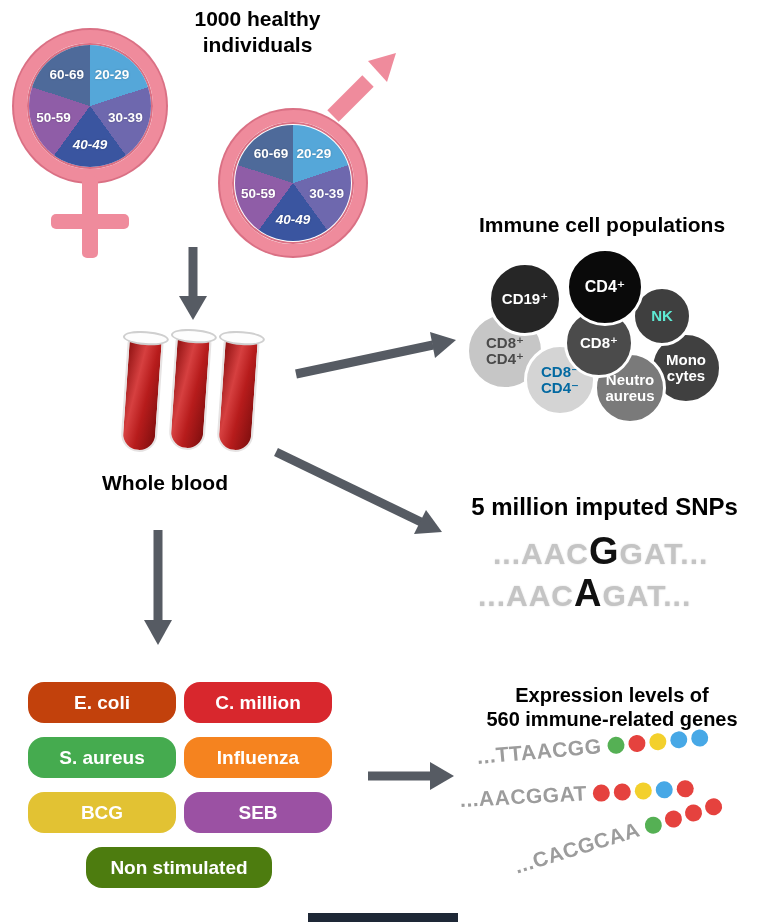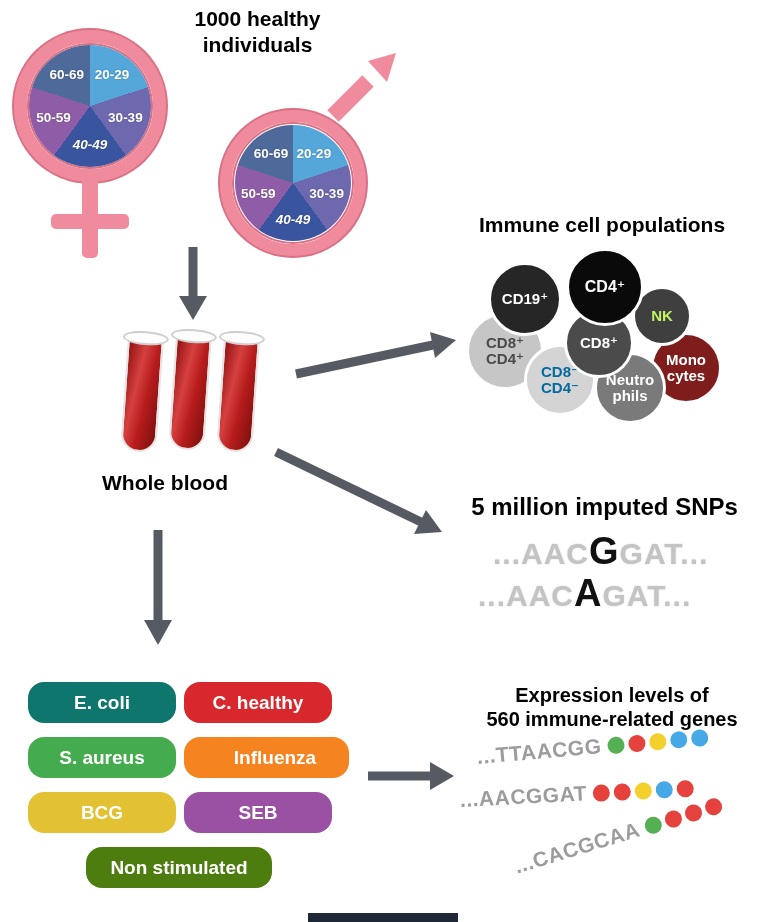--- a/index.html
+++ b/index.html
@@ -61,21 +61,21 @@
   .snpline{position:absolute;font-weight:bold;font-size:30px;letter-spacing:1px;white-space:nowrap;}
   .l1{left:493px;top:530px;} .l2{left:478px;top:572px;}
   .dim{color:#c4c4c4;text-shadow:0 0 2px #d9d9d9;}
   .variant{color:#111;font-size:38px;font-weight:bold;}
 
   
   .stimuli{position:absolute;left:24px;top:676px;width:322px;height:220px;}
   .stim{position:absolute;width:148px;height:41px;border-radius:16px;color:#fff;font-weight:bold;
         font-size:19px;display:flex;align-items:center;justify-content:center;white-space:nowrap;}
   .s0{left:4px;top:6px;} .s1{left:160px;top:6px;}
-  .s2{left:4px;top:61px;} .s3{left:160px;top:61px;padding-left:17px;}
+  .s2{left:4px;top:61px;} .s3{left:160px;top:61px;}
   .s4{left:4px;top:116px;} .s5{left:160px;top:116px;}
   .s6{left:62px;top:171px;width:186px;}
 
   
   .reads{position:absolute;left:455px;top:730px;width:312px;height:185px;}
   .read{position:absolute;display:flex;align-items:center;transform-origin:left center;
         font-weight:bold;font-size:21px;color:#9c9c9c;letter-spacing:.5px;white-space:nowrap;}
   .r0{left:22px;top:15px;transform:rotate(-5deg);}
   .r1{left:5px;top:58px;transform:rotate(-3deg);}
   .r2{left:60px;top:125px;transform:rotate(-17deg);}
@@ -152,37 +152,37 @@
     </div>
   </div>
   <div class="h h-blood">Whole blood</div>
 
   <div class="h h-cells">Immune cell populations</div>
   <div class="cells">
     <div class="cell c4" style="background-color: rgb(198, 198, 198); color: rgb(74, 74, 74);">CD8⁺
 CD4⁺</div>
     <div class="cell c6" style="background-color: rgb(212, 212, 212); color: #0369a1;">CD8⁻
 CD4⁻</div>
-    <div class="cell c5" style="background-color: #7f1d1d; color: rgb(255, 255, 255);">Mono
+    <div class="cell c5" style="background-color: #404040; color: rgb(255, 255, 255);">Mono
 cytes</div>
     <div class="cell c7" style="background-color: rgb(122, 122, 122); color: rgb(255, 255, 255);">Neutro
-phils</div>
-    <div class="cell c2" style="background-color: rgb(63, 63, 63); color: #bef264;">NK</div>
+aureus</div>
+    <div class="cell c2" style="background-color: rgb(63, 63, 63); color: #5eead4;">NK</div>
     <div class="cell c3" style="background-color: rgb(75, 75, 75); color: rgb(255, 255, 255);">CD8⁺</div>
     <div class="cell c0" style="background-color: rgb(38, 38, 38); color: rgb(255, 255, 255);">CD19⁺</div>
     <div class="cell c1" style="background-color: rgb(10, 10, 10); color: rgb(255, 255, 255);">CD4⁺</div>
   </div>
 
   <div class="h h-snps">5 million imputed SNPs</div>
   <div class="snpline l1"><span class="dim">...AAC</span><span class="variant">G</span><span class="dim">GAT...</span></div>
   <div class="snpline l2"><span class="dim">...AAC</span><span class="variant">A</span><span class="dim">GAT...</span></div>
 
   <div class="stimuli">
-    <div class="stim s0" style="background-color: #0f766e;">E. coli</div>
-    <div class="stim s1" style="background-color: rgb(216, 39, 45);">C. healthy</div>
+    <div class="stim s0" style="background-color: #c2410c;">E. coli</div>
+    <div class="stim s1" style="background-color: rgb(216, 39, 45);">C. million</div>
     <div class="stim s2" style="background-color: rgb(69, 171, 79);">S. aureus</div>
     <div class="stim s3" style="background-color: rgb(245, 131, 31);">Influenza</div>
     <div class="stim s4" style="background-color: rgb(226, 194, 51);">BCG</div>
     <div class="stim s5" style="background-color: rgb(155, 81, 163);">SEB</div>
     <div class="stim s6" style="background-color: #4d7c0f;">Non stimulated</div>
   </div>
 
   <div class="h h-expr">Expression levels of
 560 immune-related genes</div>
   <div class="reads">

